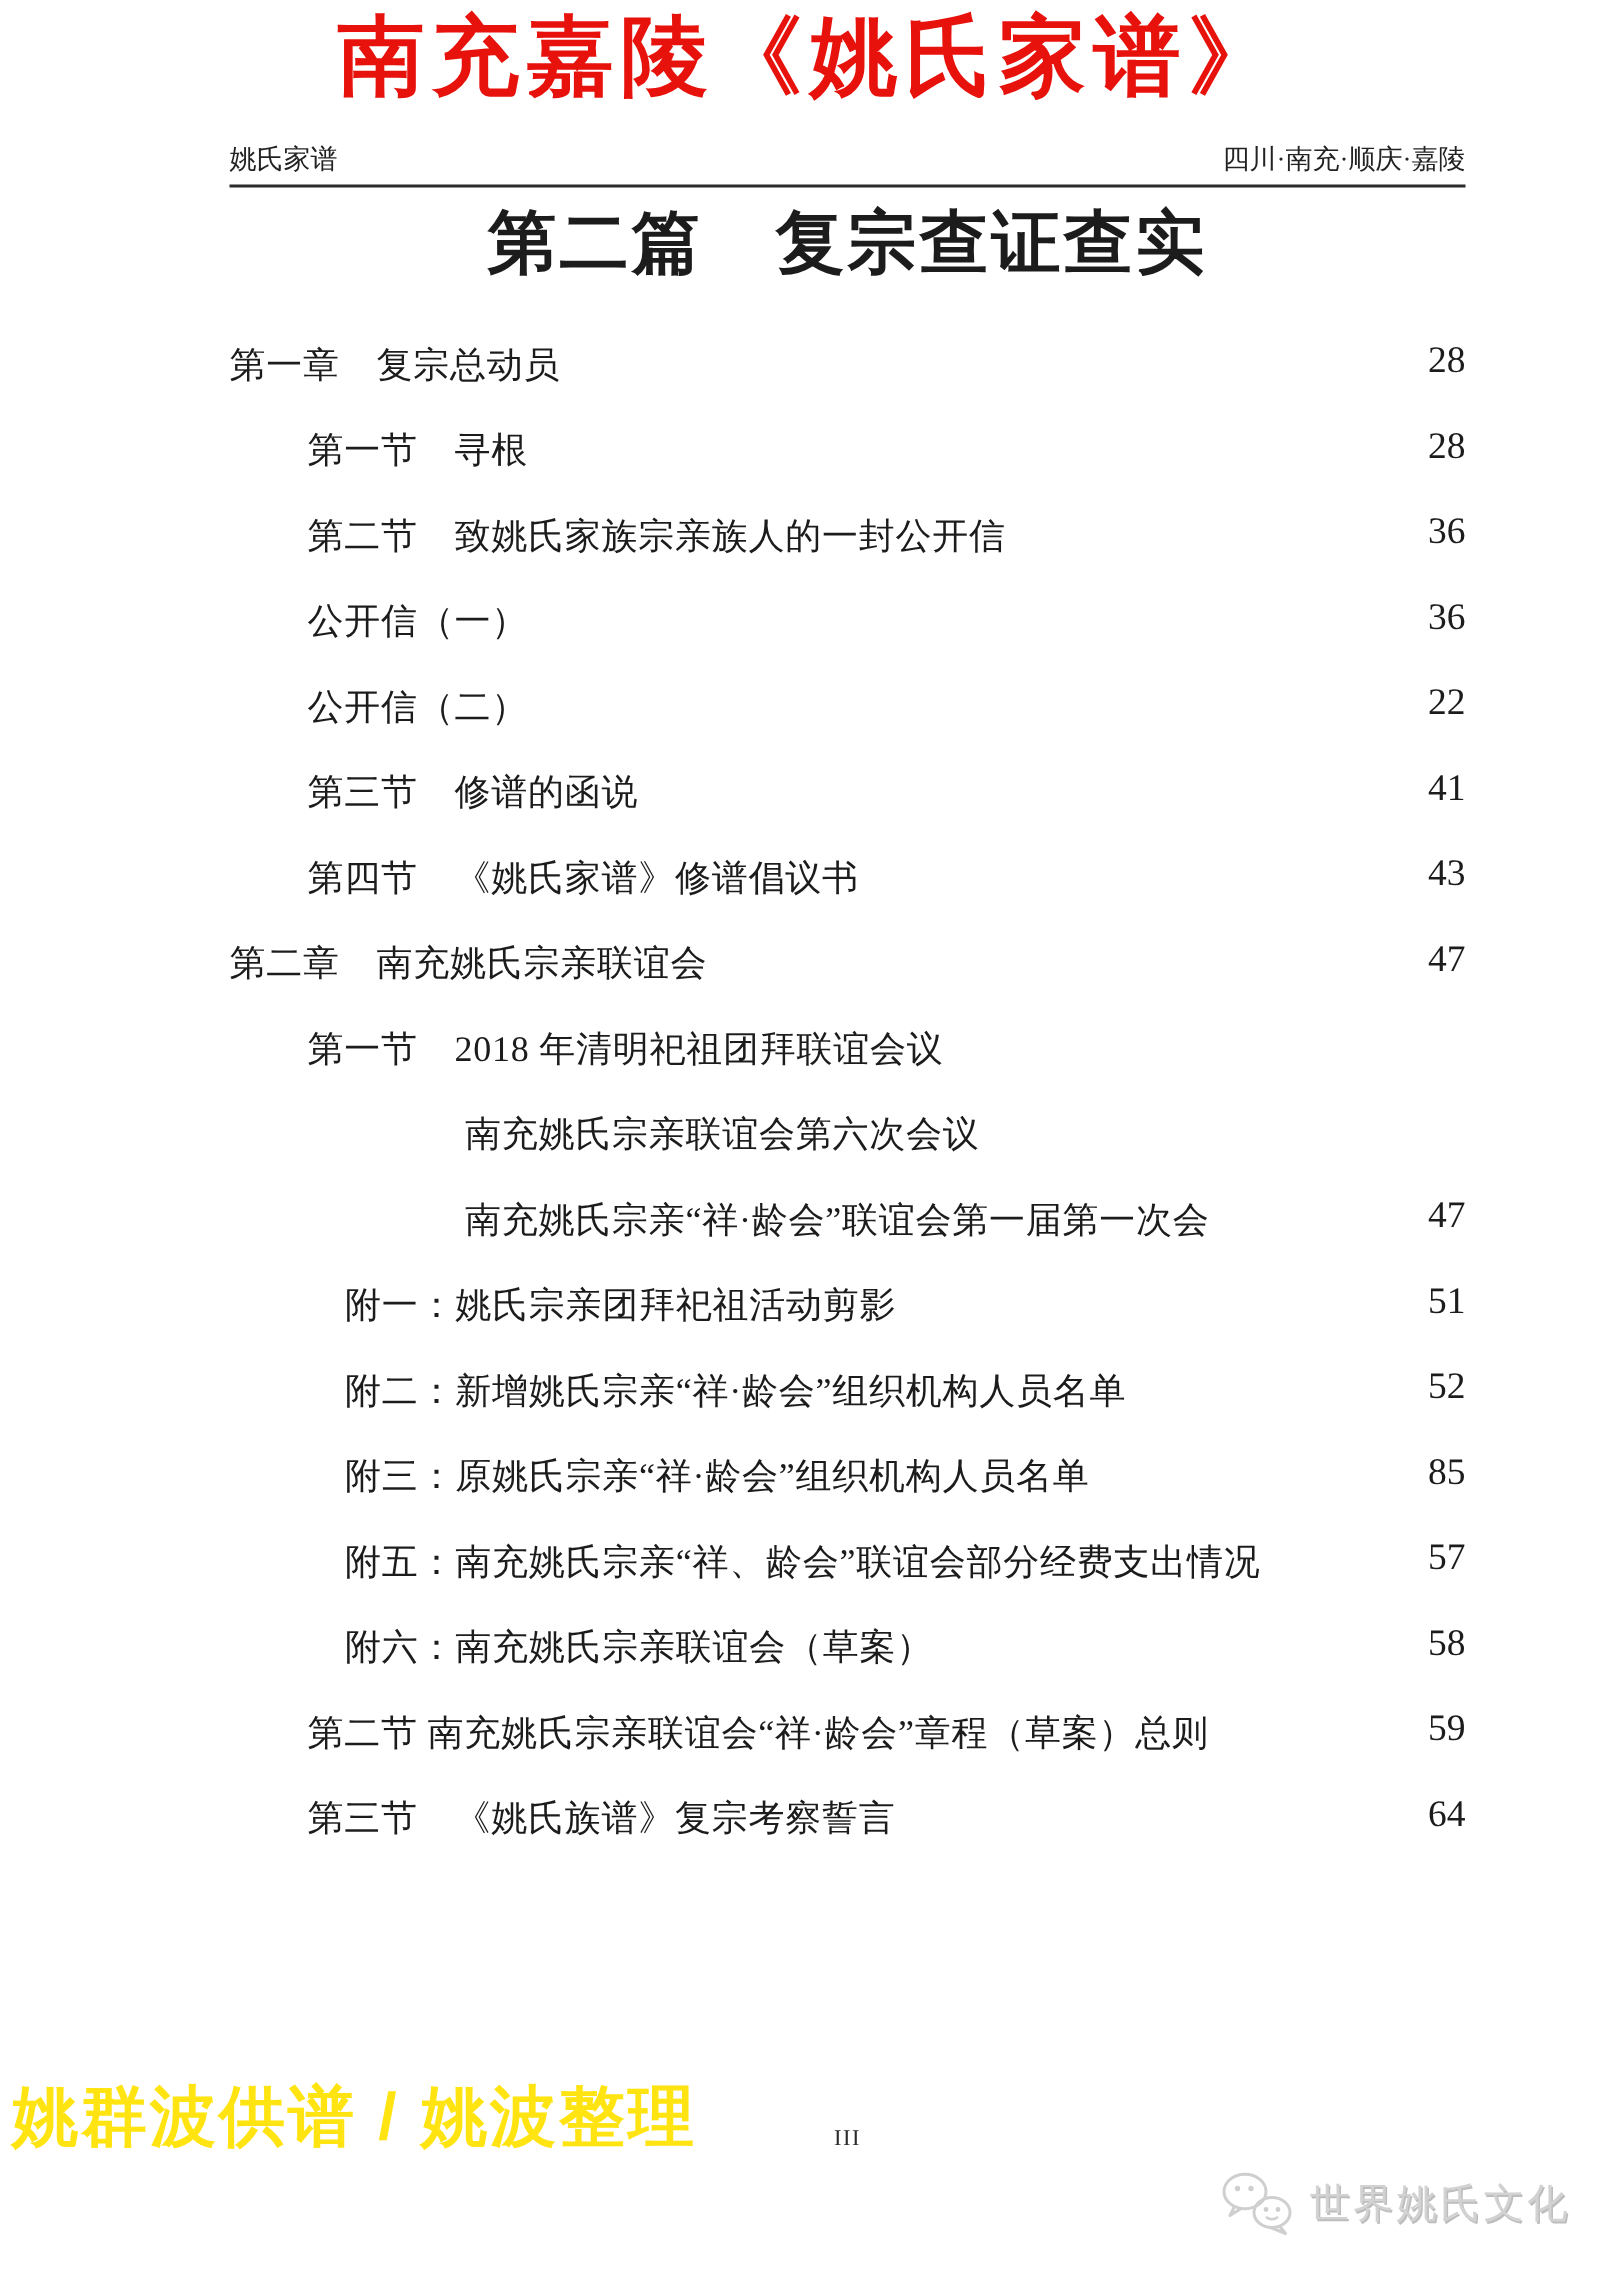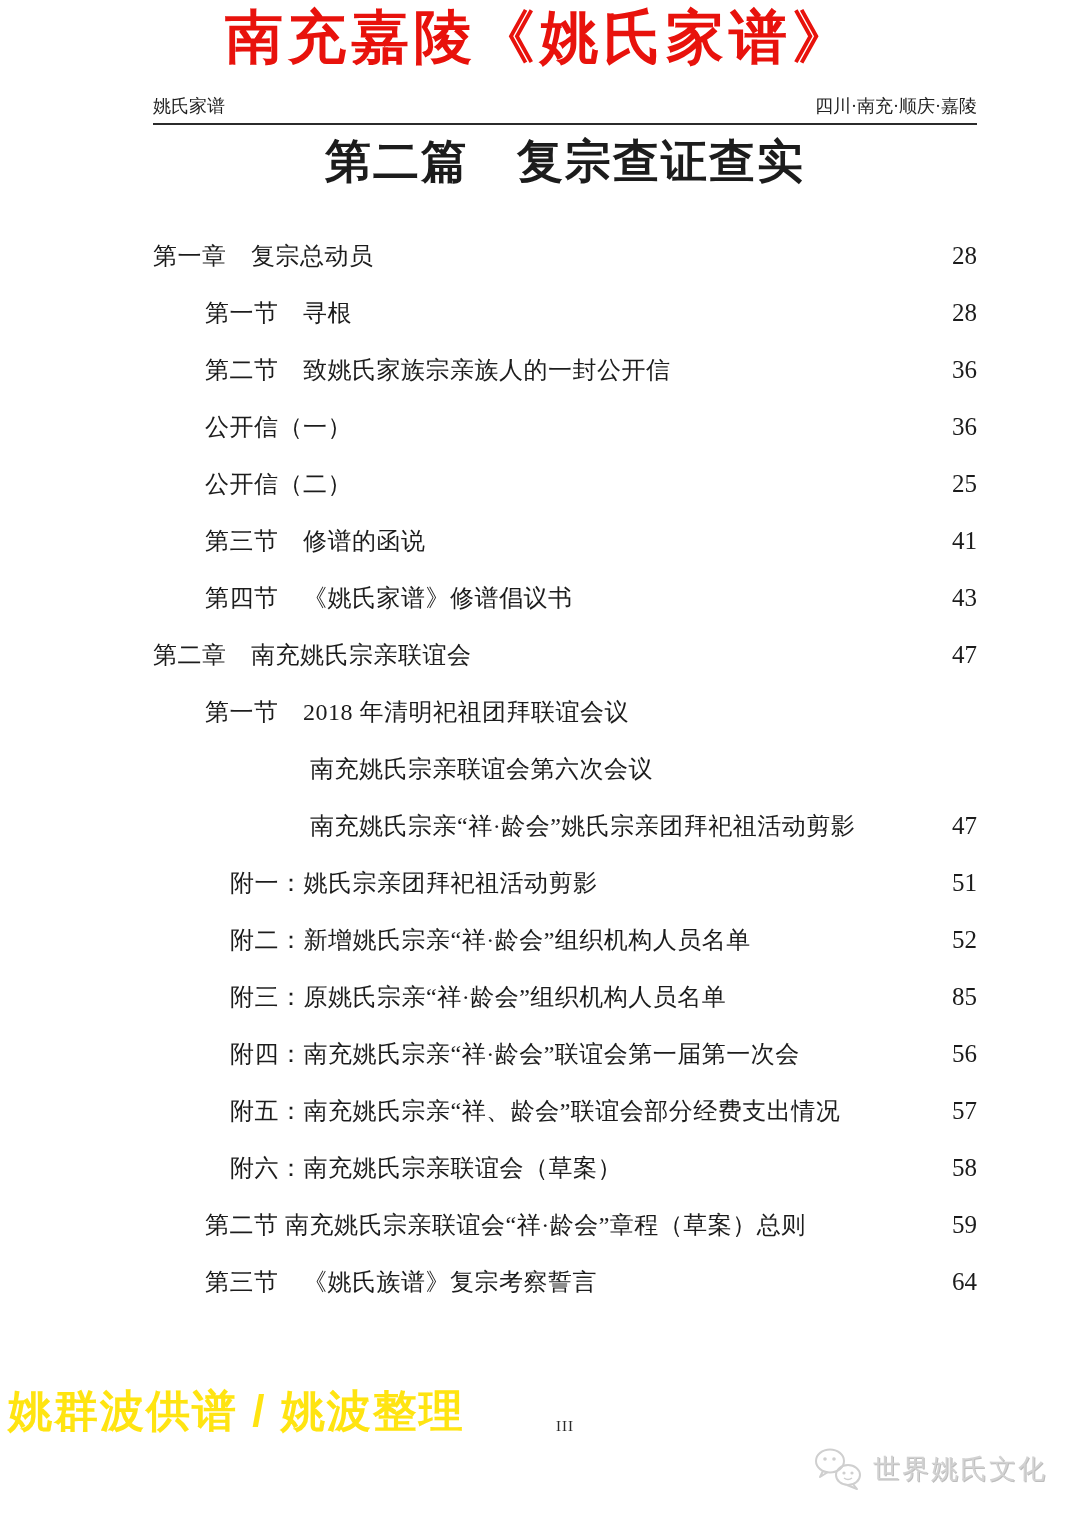--- a/index.html
+++ b/index.html
@@ -50,21 +50,20 @@
   }
 
   
   .toc {
     position: absolute;
     top: 227px; left: 153px; width: 824px;
   }
   .toc-row {
     height: 57px;
     display: flex;
-    align-items: center;
     font-size: 24px;
     white-space: nowrap;
     gap: 10px;
   }
   .toc-text { letter-spacing: 0.5px; }
   .toc-page { margin-left: auto; text-align: right; min-width: 40px; font-size: 25px; }
   .lv-chapter      { padding-left: 0; }
   .lv-section      { padding-left: 52px; }
   .lv-attachment   { padding-left: 77px; }
   .lv-continuation { padding-left: 157px; }
@@ -132,21 +131,21 @@
       <div class="toc-row lv-section">
         <span class="toc-text">第二节　致姚氏家族宗亲族人的一封公开信</span>
         <span class="toc-page">36</span>
       </div>
       <div class="toc-row lv-section">
         <span class="toc-text">公开信（一）</span>
         <span class="toc-page">36</span>
       </div>
       <div class="toc-row lv-section">
         <span class="toc-text">公开信（二）</span>
-        <span class="toc-page">25</span>
+        <span class="toc-page">22</span>
       </div>
       <div class="toc-row lv-section">
         <span class="toc-text">第三节　修谱的函说</span>
         <span class="toc-page">41</span>
       </div>
       <div class="toc-row lv-section">
         <span class="toc-text">第四节　《姚氏家谱》修谱倡议书</span>
         <span class="toc-page">43</span>
       </div>
       <div class="toc-row lv-chapter">
@@ -155,38 +154,34 @@
       </div>
       <div class="toc-row lv-section">
         <span class="toc-text">第一节　2018 年清明祀祖团拜联谊会议</span>
         <span class="toc-page"></span>
       </div>
       <div class="toc-row lv-continuation">
         <span class="toc-text">南充姚氏宗亲联谊会第六次会议</span>
         <span class="toc-page"></span>
       </div>
       <div class="toc-row lv-continuation">
-        <span class="toc-text">南充姚氏宗亲“祥·龄会”姚氏宗亲团拜祀祖活动剪影</span>
+        <span class="toc-text">南充姚氏宗亲“祥·龄会”联谊会第一届第一次会</span>
         <span class="toc-page">47</span>
       </div>
       <div class="toc-row lv-attachment">
         <span class="toc-text">附一：姚氏宗亲团拜祀祖活动剪影</span>
         <span class="toc-page">51</span>
       </div>
       <div class="toc-row lv-attachment">
         <span class="toc-text">附二：新增姚氏宗亲“祥·龄会”组织机构人员名单</span>
         <span class="toc-page">52</span>
       </div>
       <div class="toc-row lv-attachment">
         <span class="toc-text">附三：原姚氏宗亲“祥·龄会”组织机构人员名单</span>
         <span class="toc-page">85</span>
-      </div>
-      <div class="toc-row lv-attachment">
-        <span class="toc-text">附四：南充姚氏宗亲“祥·龄会”联谊会第一届第一次会</span>
-        <span class="toc-page">56</span>
       </div>
       <div class="toc-row lv-attachment">
         <span class="toc-text">附五：南充姚氏宗亲“祥、龄会”联谊会部分经费支出情况</span>
         <span class="toc-page">57</span>
       </div>
       <div class="toc-row lv-attachment">
         <span class="toc-text">附六：南充姚氏宗亲联谊会（草案）</span>
         <span class="toc-page">58</span>
       </div>
       <div class="toc-row lv-section">

